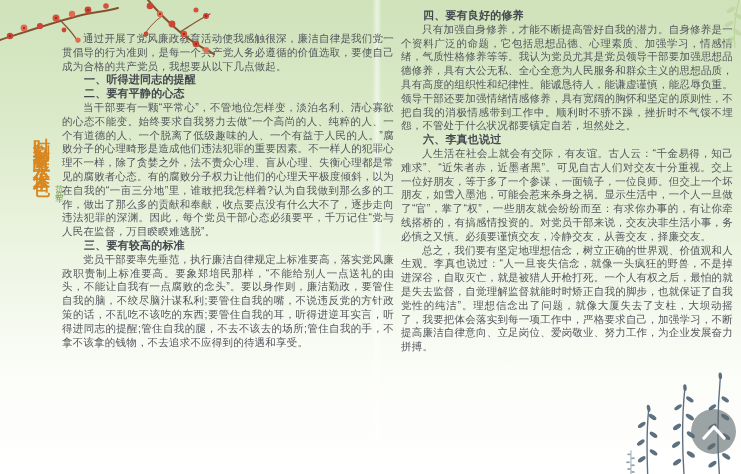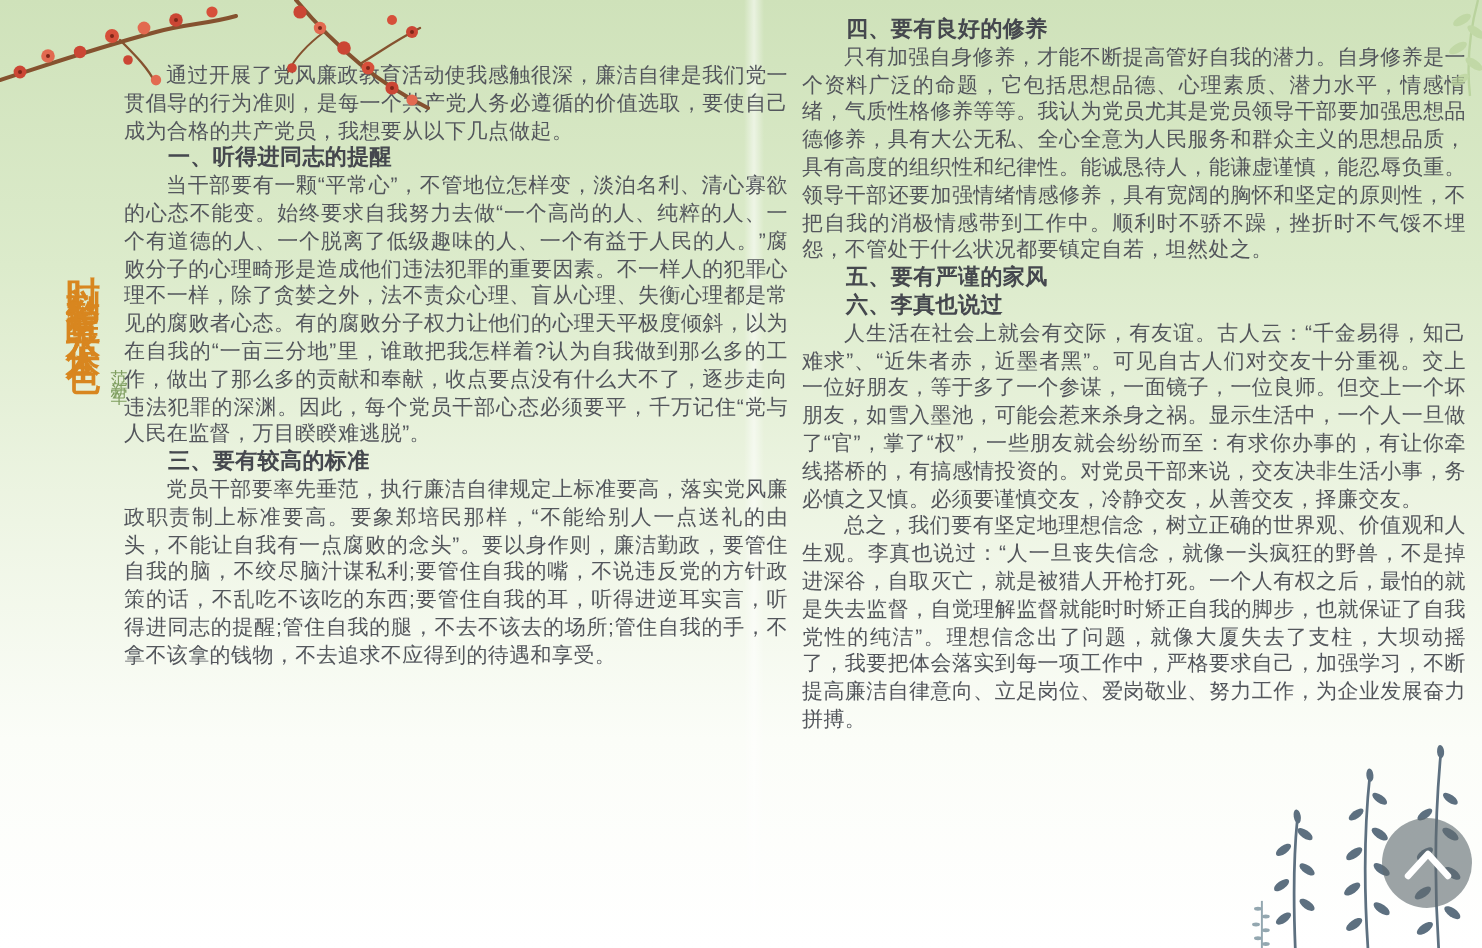--- a/index.html
+++ b/index.html
@@ -54,29 +54,29 @@
 <div class="page">
 
   <div class="fold"></div>
 
   <div class="v-title">时刻警醒永葆本色</div>
   <div class="v-author">范新军</div>
 
   <div class="col col-left">
     <p>通过开展了党风廉政教育活动使我感触很深，廉洁自律是我们党一贯倡导的行为准则，是每一个共产党人务必遵循的价值选取，要使自己成为合格的共产党员，我想要从以下几点做起。</p>
     <h3>一、听得进同志的提醒</h3>
+    <h3>二、要有平静的心态</h3>
     <p>当干部要有一颗“平常心”，不管地位怎样变，淡泊名利、清心寡欲的心态不能变。始终要求自我努力去做“一个高尚的人、纯粹的人、一个有道德的人、一个脱离了低级趣味的人、一个有益于人民的人。”腐败分子的心理畸形是造成他们违法犯罪的重要因素。不一样人的犯罪心理不一样，除了贪婪之外，法不责众心理、盲从心理、失衡心理都是常见的腐败者心态。有的腐败分子权力让他们的心理天平极度倾斜，以为在自我的“一亩三分地”里，谁敢把我怎样着?认为自我做到那么多的工作，做出了那么多的贡献和奉献，收点要点没有什么大不了，逐步走向违法犯罪的深渊。因此，每个党员干部心态必须要平，千万记住“党与人民在监督，万目睽睽难逃脱”。</p>
     <h3>三、要有较高的标准</h3>
     <p>党员干部要率先垂范，执行廉洁自律规定上标准要高，落实党风廉政职责制上标准要高。要象郑培民那样，“不能给别人一点送礼的由头，不能让自我有一点腐败的念头”。要以身作则，廉洁勤政，要管住自我的脑，不绞尽脑汁谋私利;要管住自我的嘴，不说违反党的方针政策的话，不乱吃不该吃的东西;要管住自我的耳，听得进逆耳实言，听得进同志的提醒;管住自我的腿，不去不该去的场所;管住自我的手，不拿不该拿的钱物，不去追求不应得到的待遇和享受。</p>
   </div>
 
   <div class="col col-right">
     <h3>四、要有良好的修养</h3>
-    <p>只有加强自身修养，才能不断提高管好自我的潜力。自身修养是一个资料广泛的命题，它包括思想品德、心理素质、潜力水平，情感情绪，气质性格修养等等。我认为党员尤其是党员领导干部要加强思想品德修养，具有大公无私、全心全意为人民服务和群众主义的思想品质，具有高度的组织性和纪律性。能诚恳待人，能谦虚谨慎，能忍辱负重。领导干部还要加强情绪情感修养，具有宽阔的胸怀和坚定的原则性，不把自我的消极情感带到工作中。顺利时不骄不躁，挫折时不气馁不埋怨，不管处于什么状况都要镇定自若，坦然处之。</p>
-    <h3>五、要有严谨的家风</h3>
+    <p>只有加强自身修养，才能不断提高管好自我的潜力。自身修养是一个资料广泛的命题，它包括思想品德、心理素质、加强学习，情感情绪，气质性格修养等等。我认为党员尤其是党员领导干部要加强思想品德修养，具有大公无私、全心全意为人民服务和群众主义的思想品质，具有高度的组织性和纪律性。能诚恳待人，能谦虚谨慎，能忍辱负重。领导干部还要加强情绪情感修养，具有宽阔的胸怀和坚定的原则性，不把自我的消极情感带到工作中。顺利时不骄不躁，挫折时不气馁不埋怨，不管处于什么状况都要镇定自若，坦然处之。</p>
     <h3>六、李真也说过</h3>
     <p>人生活在社会上就会有交际，有友谊。古人云：“千金易得，知己难求”、“近朱者赤，近墨者黑”。可见自古人们对交友十分重视。交上一位好朋友，等于多了一个参谋，一面镜子，一位良师。但交上一个坏朋友，如雪入墨池，可能会惹来杀身之祸。显示生活中，一个人一旦做了“官”，掌了“权”，一些朋友就会纷纷而至：有求你办事的，有让你牵线搭桥的，有搞感情投资的。对党员干部来说，交友决非生活小事，务必慎之又慎。必须要谨慎交友，冷静交友，从善交友，择廉交友。</p>
     <p>总之，我们要有坚定地理想信念，树立正确的世界观、价值观和人生观。李真也说过：“人一旦丧失信念，就像一头疯狂的野兽，不是掉进深谷，自取灭亡，就是被猎人开枪打死。一个人有权之后，最怕的就是失去监督，自觉理解监督就能时时矫正自我的脚步，也就保证了自我党性的纯洁”。理想信念出了问题，就像大厦失去了支柱，大坝动摇了，我要把体会落实到每一项工作中，严格要求自己，加强学习，不断提高廉洁自律意向、立足岗位、爱岗敬业、努力工作，为企业发展奋力拼搏。</p>
   </div>
 
   <svg class="deco-blossom" viewBox="0 0 238 60">
     <g stroke="#85522f" fill="none" stroke-linecap="round">
       <path d="M0,40 C25,32 48,24 78,16 C92,12 104,12 118,8" stroke-width="2"></path>
       <path d="M60,20 C68,28 74,34 78,42" stroke-width="1.2"></path>
       <path d="M148,0 C158,12 168,22 180,32 C192,42 202,48 214,54" stroke-width="2"></path>

